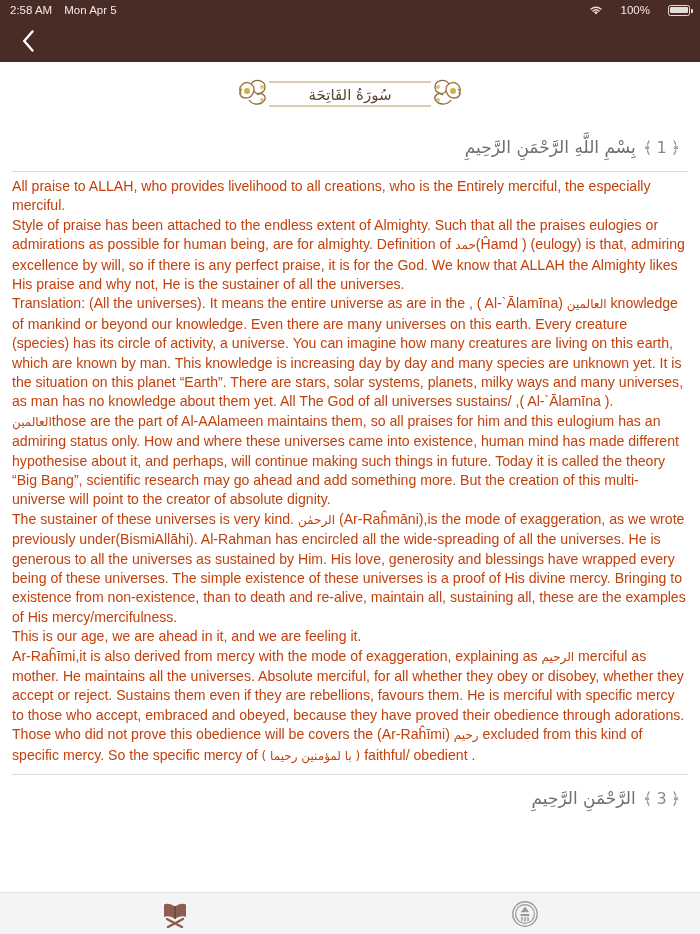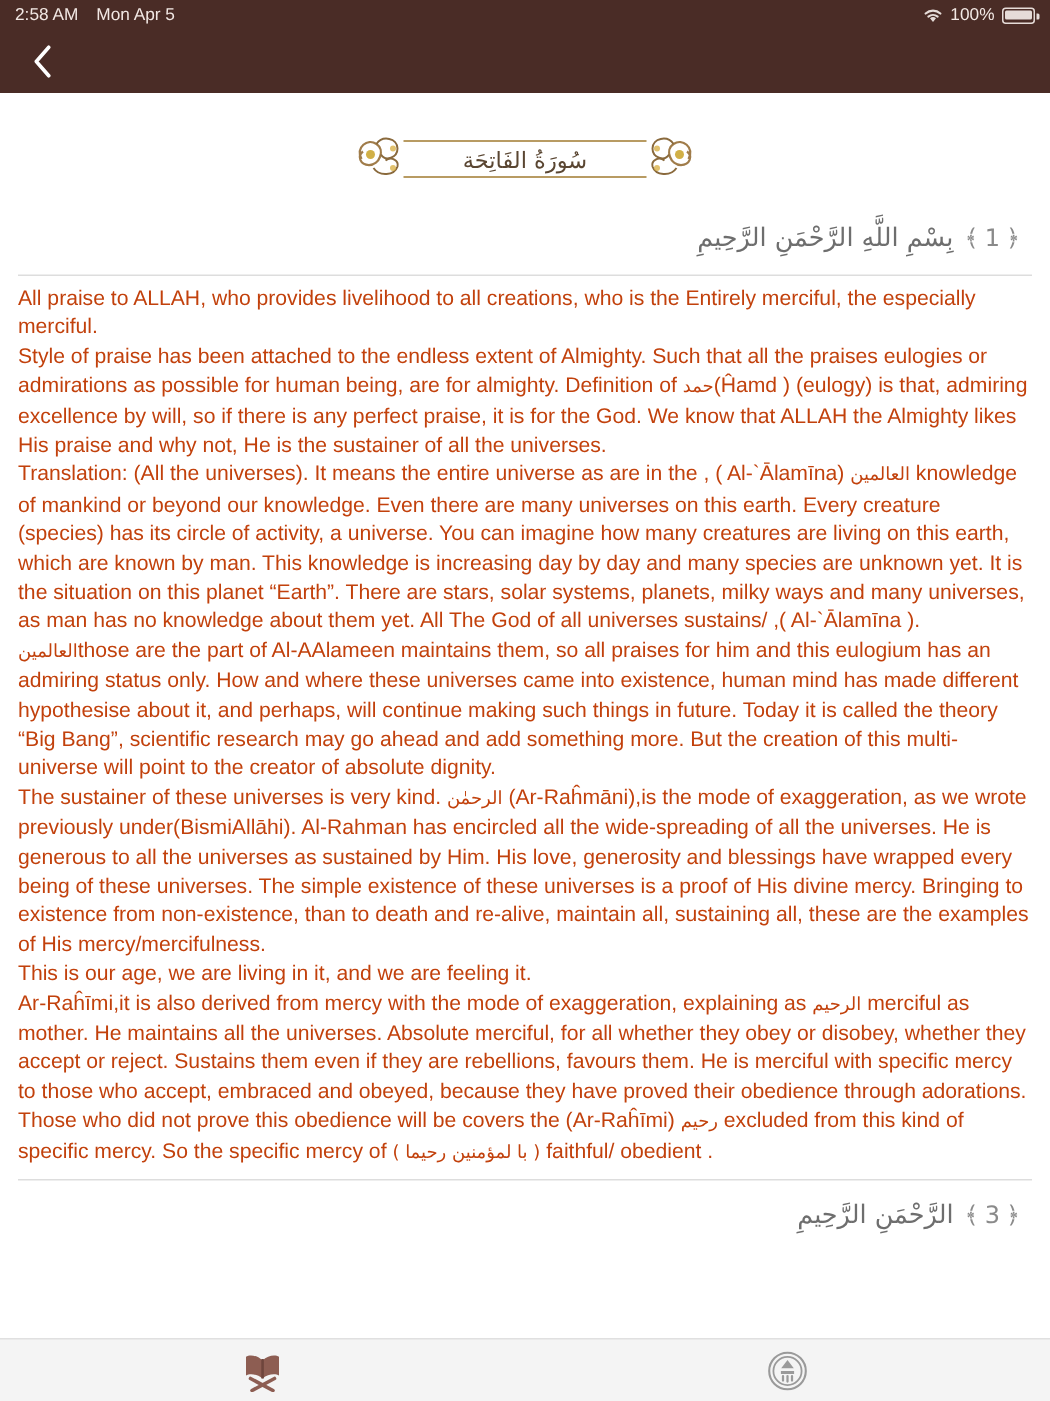--- a/index.html
+++ b/index.html
@@ -30,21 +30,21 @@
     align-items: center;
     padding: 0 10px;
     font-size: 11.5px;
     flex: 0 0 auto;
   }
   .status-left { display: flex; align-items: flex-end; gap: 12px; }
   .status-right {
     margin-left: auto;
     display: flex;
     align-items: center;
-    gap: 5px;
+    gap: 18px;
     font-size: 11.5px;
   }
   .wifi-icon { display: inline-block; width: 14px; height: 11px; }
   .battery-icon {
     display: inline-block;
     width: 22px;
     height: 11px;
     border: 1.3px solid #e6dcd8;
     border-radius: 2.5px;
     position: relative;
@@ -93,21 +93,20 @@
     background: #ffffff;
     padding: 0 12px;
   }
 
   
   .surah-banner {
     display: flex;
     align-items: center;
     justify-content: center;
     padding: 12px 0 10px 0;
-    margin-top: 12px;
   }
   .surah-banner svg { display: block; }
 
   
   .verse-row {
     text-align: right;
     direction: rtl;
     padding: 9px 6px 9px 0;
     font-family: "DejaVu Sans", "Liberation Sans", sans-serif;
     font-size: 17px;
@@ -230,21 +229,21 @@
       <span>بِسْمِ اللَّهِ الرَّحْمَنِ الرَّحِيمِ</span>
     </div>
     <div class="divider"></div>
 
 
     <div class="tafsir">
       <p>All praise to ALLAH, who provides livelihood to all creations, who is the Entirely merciful, the especially merciful.</p>
       <p><span>Style of praise has been attached to the endless extent of Almighty. Such that all the praises eulogies or admirations as possible for human being, are for almighty. Definition of </span><span class="ar">حمد</span><span>(Ĥamd ) (eulogy) is that, admiring excellence by will, so if there is any perfect praise, it is for the God. We know that ALLAH the Almighty likes His praise and why not, He is the sustainer of all the universes.</span></p>
       <p><span>Translation: (All the universes). It means the entire universe as are in the , ( Al-`Ālamīna) </span><span class="ar">العالمين</span><span> knowledge of mankind or beyond our knowledge. Even there are many universes on this earth. Every creature (species) has its circle of activity, a universe. You can imagine how many creatures are living on this earth, which are known by man. This knowledge is increasing day by day and many species are unknown yet. It is the situation on this planet “Earth”. There are stars, solar systems, planets, milky ways and many universes, as man has no knowledge about them yet. All The God of all universes sustains/ ,( Al-`Ālamīna ). </span><span class="ar">العالمين</span><span>those are the part of Al-AAlameen maintains them, so all praises for him and this eulogium has an admiring status only. How and where these universes came into existence, human mind has made different hypothesise about it, and perhaps, will continue making such things in future. Today it is called the theory “Big Bang”, scientific research may go ahead and add something more. But the creation of this multi-universe will point to the creator of absolute dignity.</span></p>
       <p><span>The sustainer of these universes is very kind. </span><span class="ar">الرحمٰن</span><span> (Ar-Raĥmāni),is the mode of exaggeration, as we wrote previously under(BismiAllāhi). Al-Rahman has encircled all the wide-spreading of all the universes. He is generous to all the universes as sustained by Him. His love, generosity and blessings have wrapped every being of these universes. The simple existence of these universes is a proof of His divine mercy. Bringing to existence from non-existence, than to death and re-alive, maintain all, sustaining all, these are the examples of His mercy/mercifulness.</span></p>
-      <p>This is our age, we are living in it, and we are feeling it.</p>
+      <p>This is our age, we are ahead in it, and we are feeling it.</p>
       <p><span>Ar-Raĥīmi,it is also derived from mercy with the mode of exaggeration, explaining as </span><span class="ar">الرحيم</span><span> merciful as mother. He maintains all the universes. Absolute merciful, for all whether they obey or disobey, whether they accept or reject. Sustains them even if they are rebellions, favours them. He is merciful with specific mercy to those who accept, embraced and obeyed, because they have proved their obedience through adorations. Those who did not prove this obedience will be covers the (Ar-Raĥīmi) </span><span class="ar">رحيم</span><span> excluded from this kind of specific mercy. So the specific mercy of </span><span class="ar">( با لمؤمنين رحيما )</span><span> faithful/ obedient .</span></p>
     </div>
 
     <div class="divider" style="margin-top:8px;"></div>
 
     <div class="verse-row">
       <span class="verse-num">﴿</span><span class="verse-num">3</span><span class="verse-num">﴾</span>
       <span>الرَّحْمَنِ الرَّحِيمِ</span>
     </div>
 

